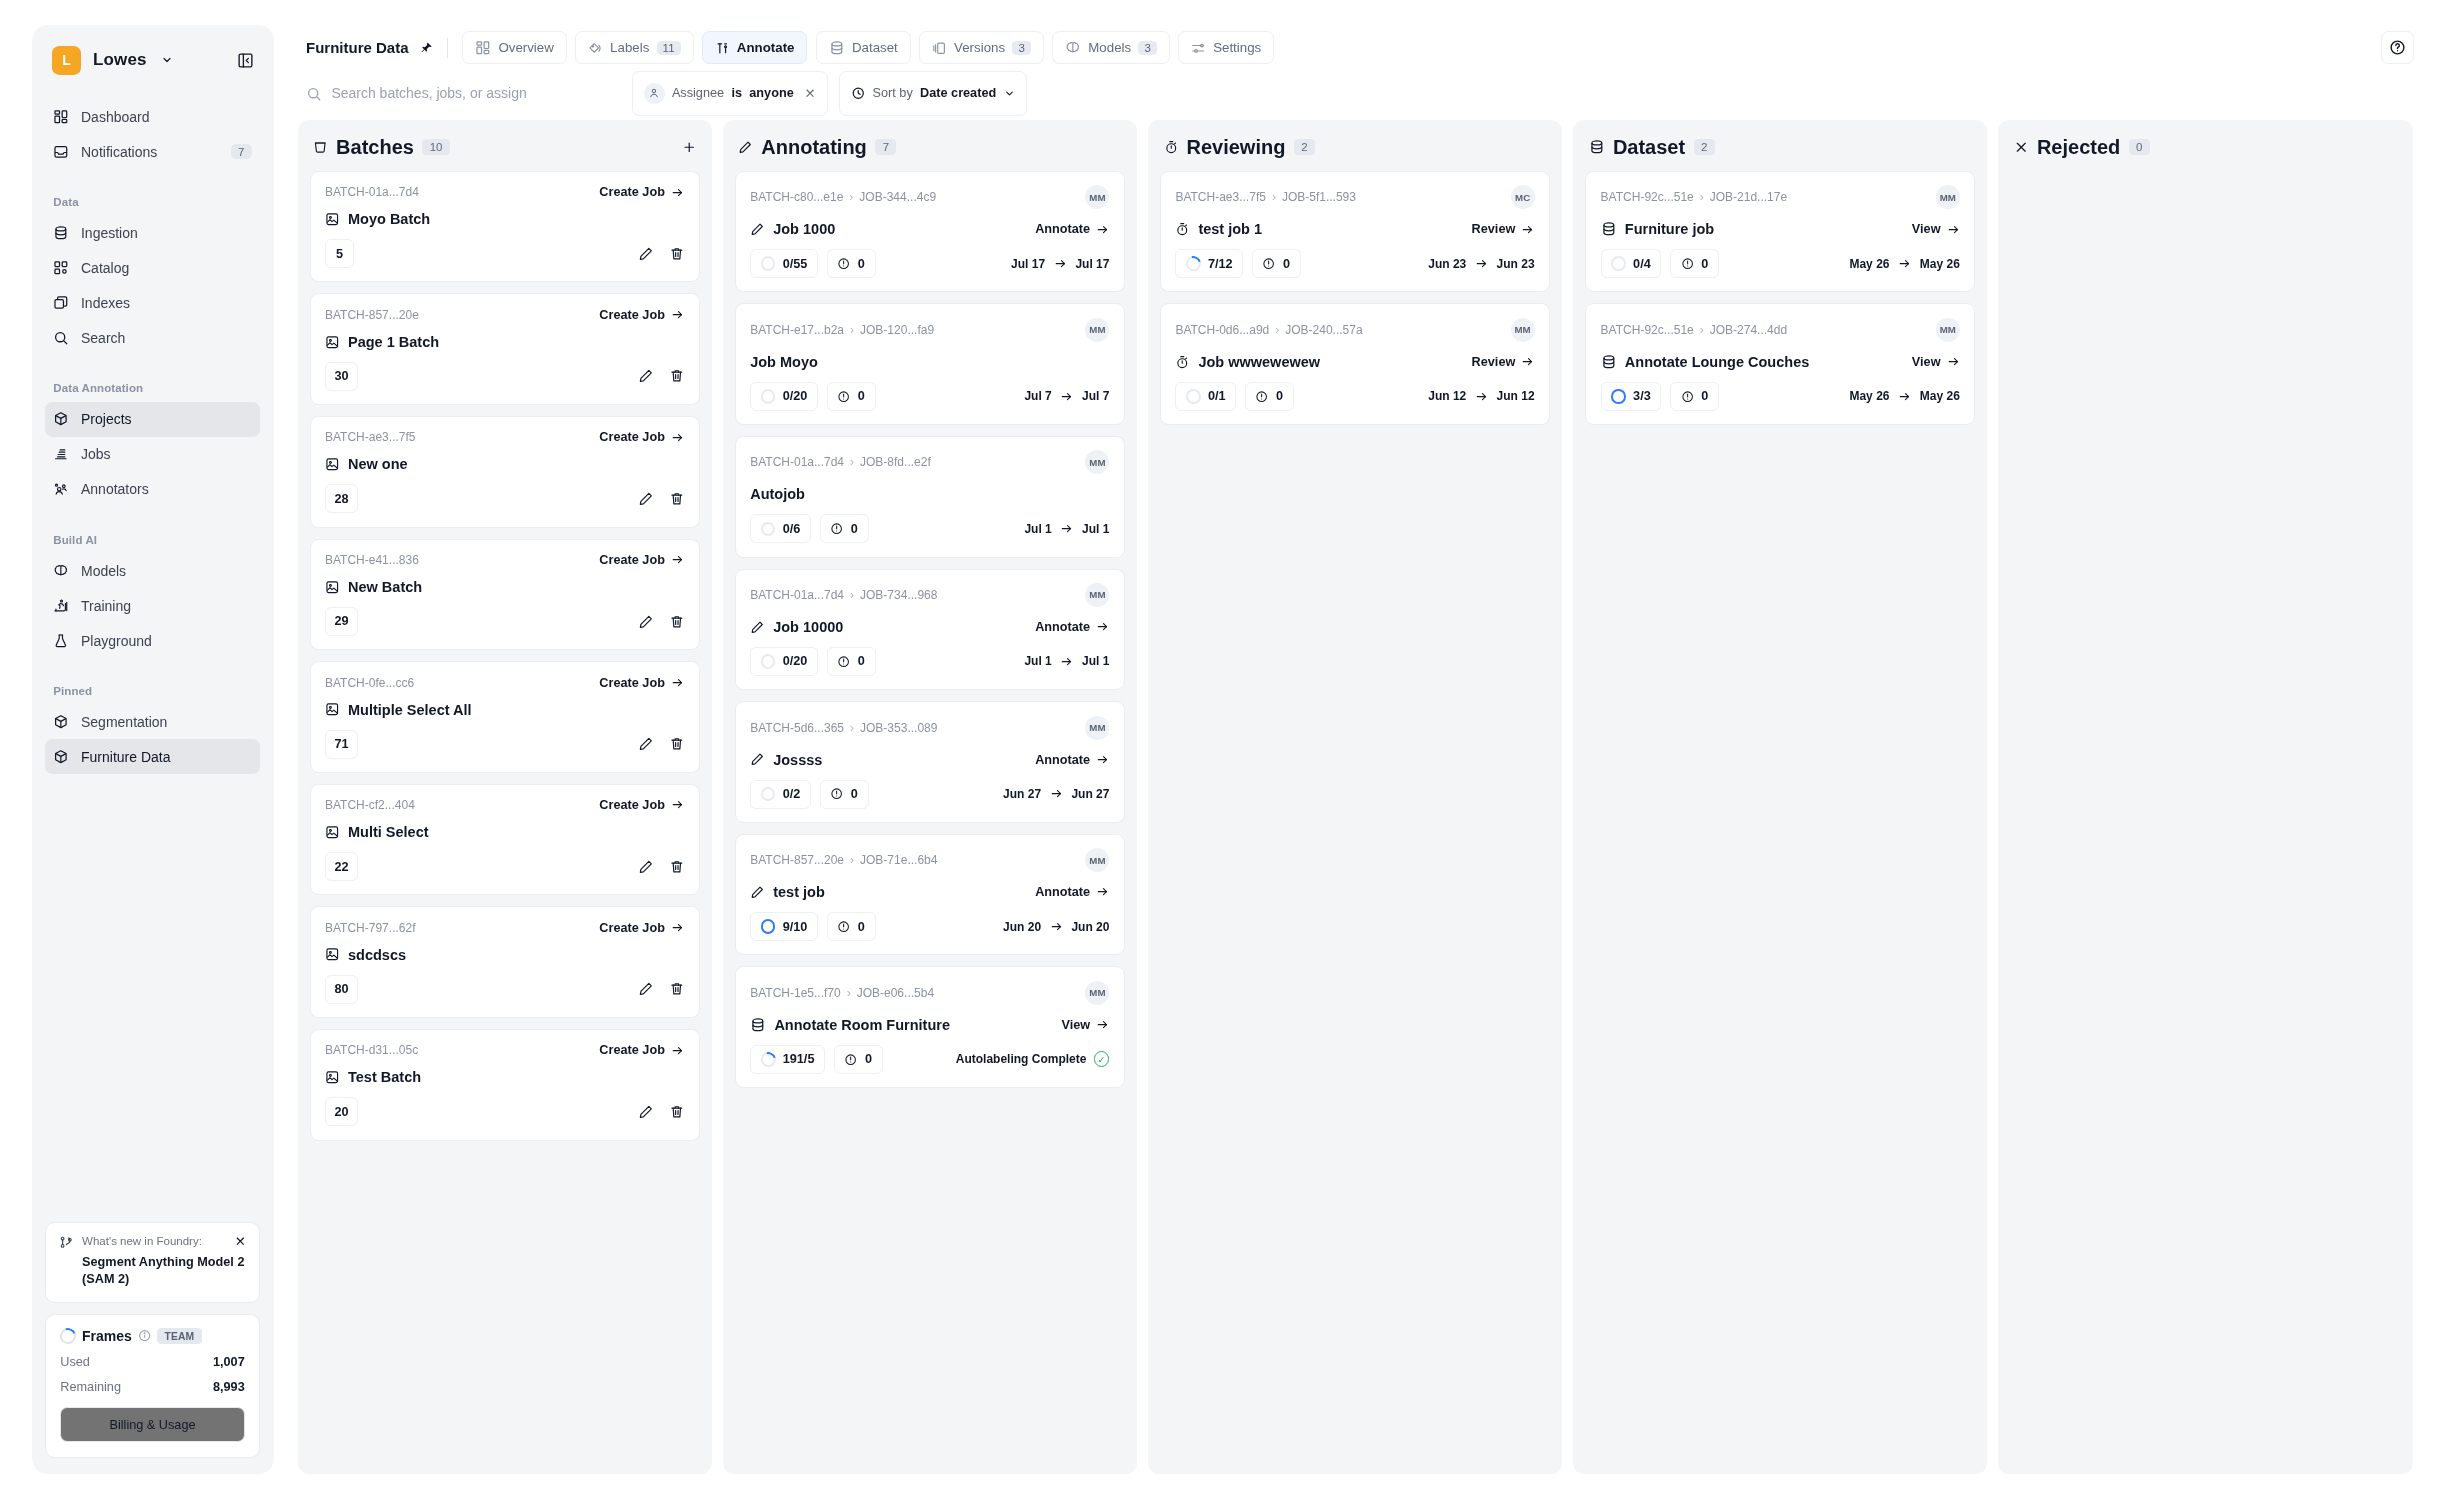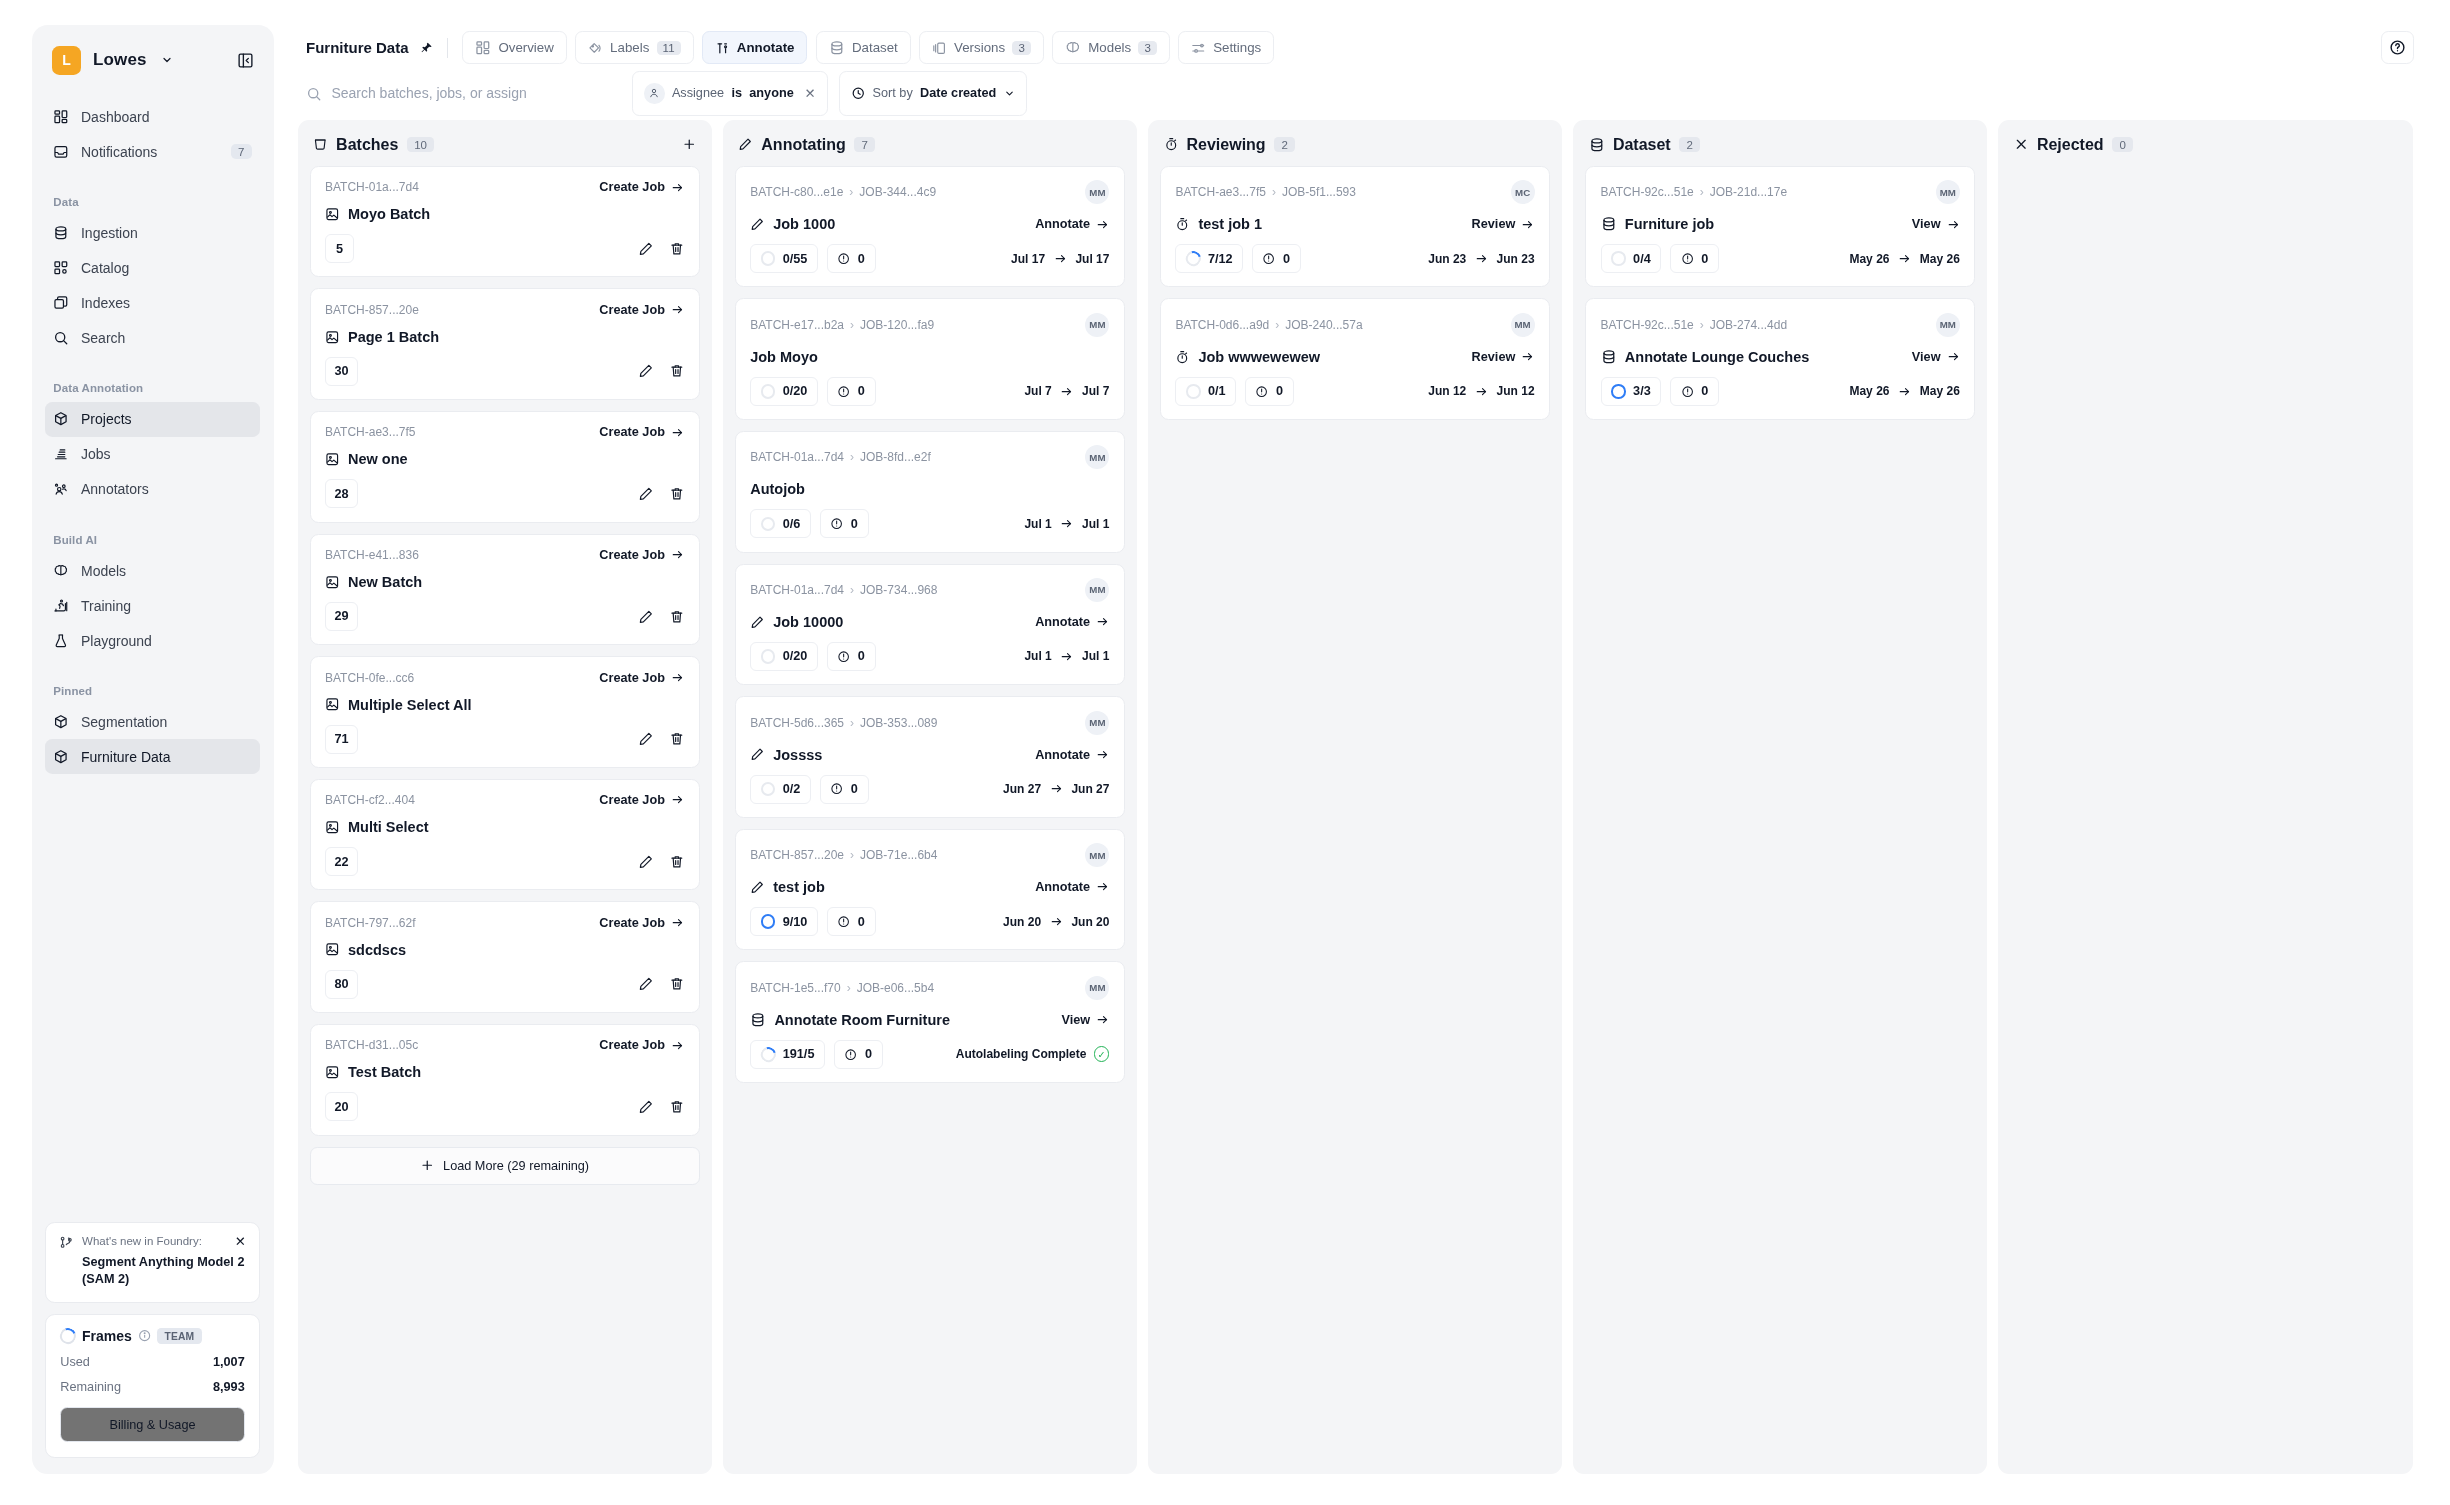--- a/index.html
+++ b/index.html
@@ -145,21 +145,21 @@
   .col {
     flex: 1 1 0; min-width: 0;
     background: #f4f5f7;
     border-radius: 11px;
     padding: 13.3px 12px;
     display: flex; flex-direction: column; gap: 11px;
     overflow: hidden;
   }
   .col-head { display:flex; align-items:center; gap: 8.5px; padding: 2.4px 3.6px 1.2px 3.6px; }
   .col-head .ico { display:flex; color:#111827; }
-  .col-title { font-size: 16px; font-weight:700; color:#111827; }
+  .col-title { font-size: 20px; font-weight:700; color:#111827; }
   .col-count { background:#e5e8ee; color:#616a7a; font-size:11.5px; border-radius:4.2px; padding:1.8px 7.3px; }
   .col-add { margin-left:auto; color:#111827; font-size:18px; line-height:1; cursor:pointer; }
 
   .card {
     background:#ffffff; border:0.6px solid #eaecf0; border-radius: 8.5px;
     padding: 13.3px 14.5px 13.3px 14.5px;
     display:flex; flex-direction:column; gap: 12px;
   }
   .card-top { display:flex; align-items:center; }
   .crumb { font-size: 12px; color:#8b93a1; display:flex; align-items:center; gap:6px; }
@@ -919,29 +919,20 @@
                   <svg width="15.7" height="15.7" viewBox="0 0 24 24" fill="none" stroke="currentColor" stroke-width="1.8" stroke-linecap="round" stroke-linejoin="round">
                     <path d="M4.5 6.4h15"></path>
                     <path d="M9.4 6.4V4.2h5.2v2.2"></path>
                     <path d="M6.4 6.4l1 13.4h9.2l1-13.4"></path>
                     <path d="M10.2 10v6M13.8 10v6"></path>
                   </svg>
                 </span>
           </span>
         </div>
           </div>
-          <div class="loadmore">
-            <span>
-              <svg width="14.5" height="14.5" viewBox="0 0 24 24" fill="none" stroke="currentColor" stroke-width="2" stroke-linecap="round">
-                <line x1="12" y1="5" x2="12" y2="19"></line>
-                <line x1="5" y1="12" x2="19" y2="12"></line>
-              </svg>
-            </span>
-      <span>Load More (29 remaining)</span>
-          </div>
         </div>
         <div class="col">
           <div class="col-head">
             <span class="ico">
               <svg width="14.5" height="14.5" viewBox="0 0 24 24" fill="none" stroke="currentColor" stroke-width="1.9" stroke-linejoin="round">
                 <path d="M16.6 3.6l3.8 3.8L8.2 19.6 3.6 20.4l.8-4.6z"></path>
               </svg>
             </span>
     <span class="col-title">Annotating</span>
     <span class="col-count">7</span>

